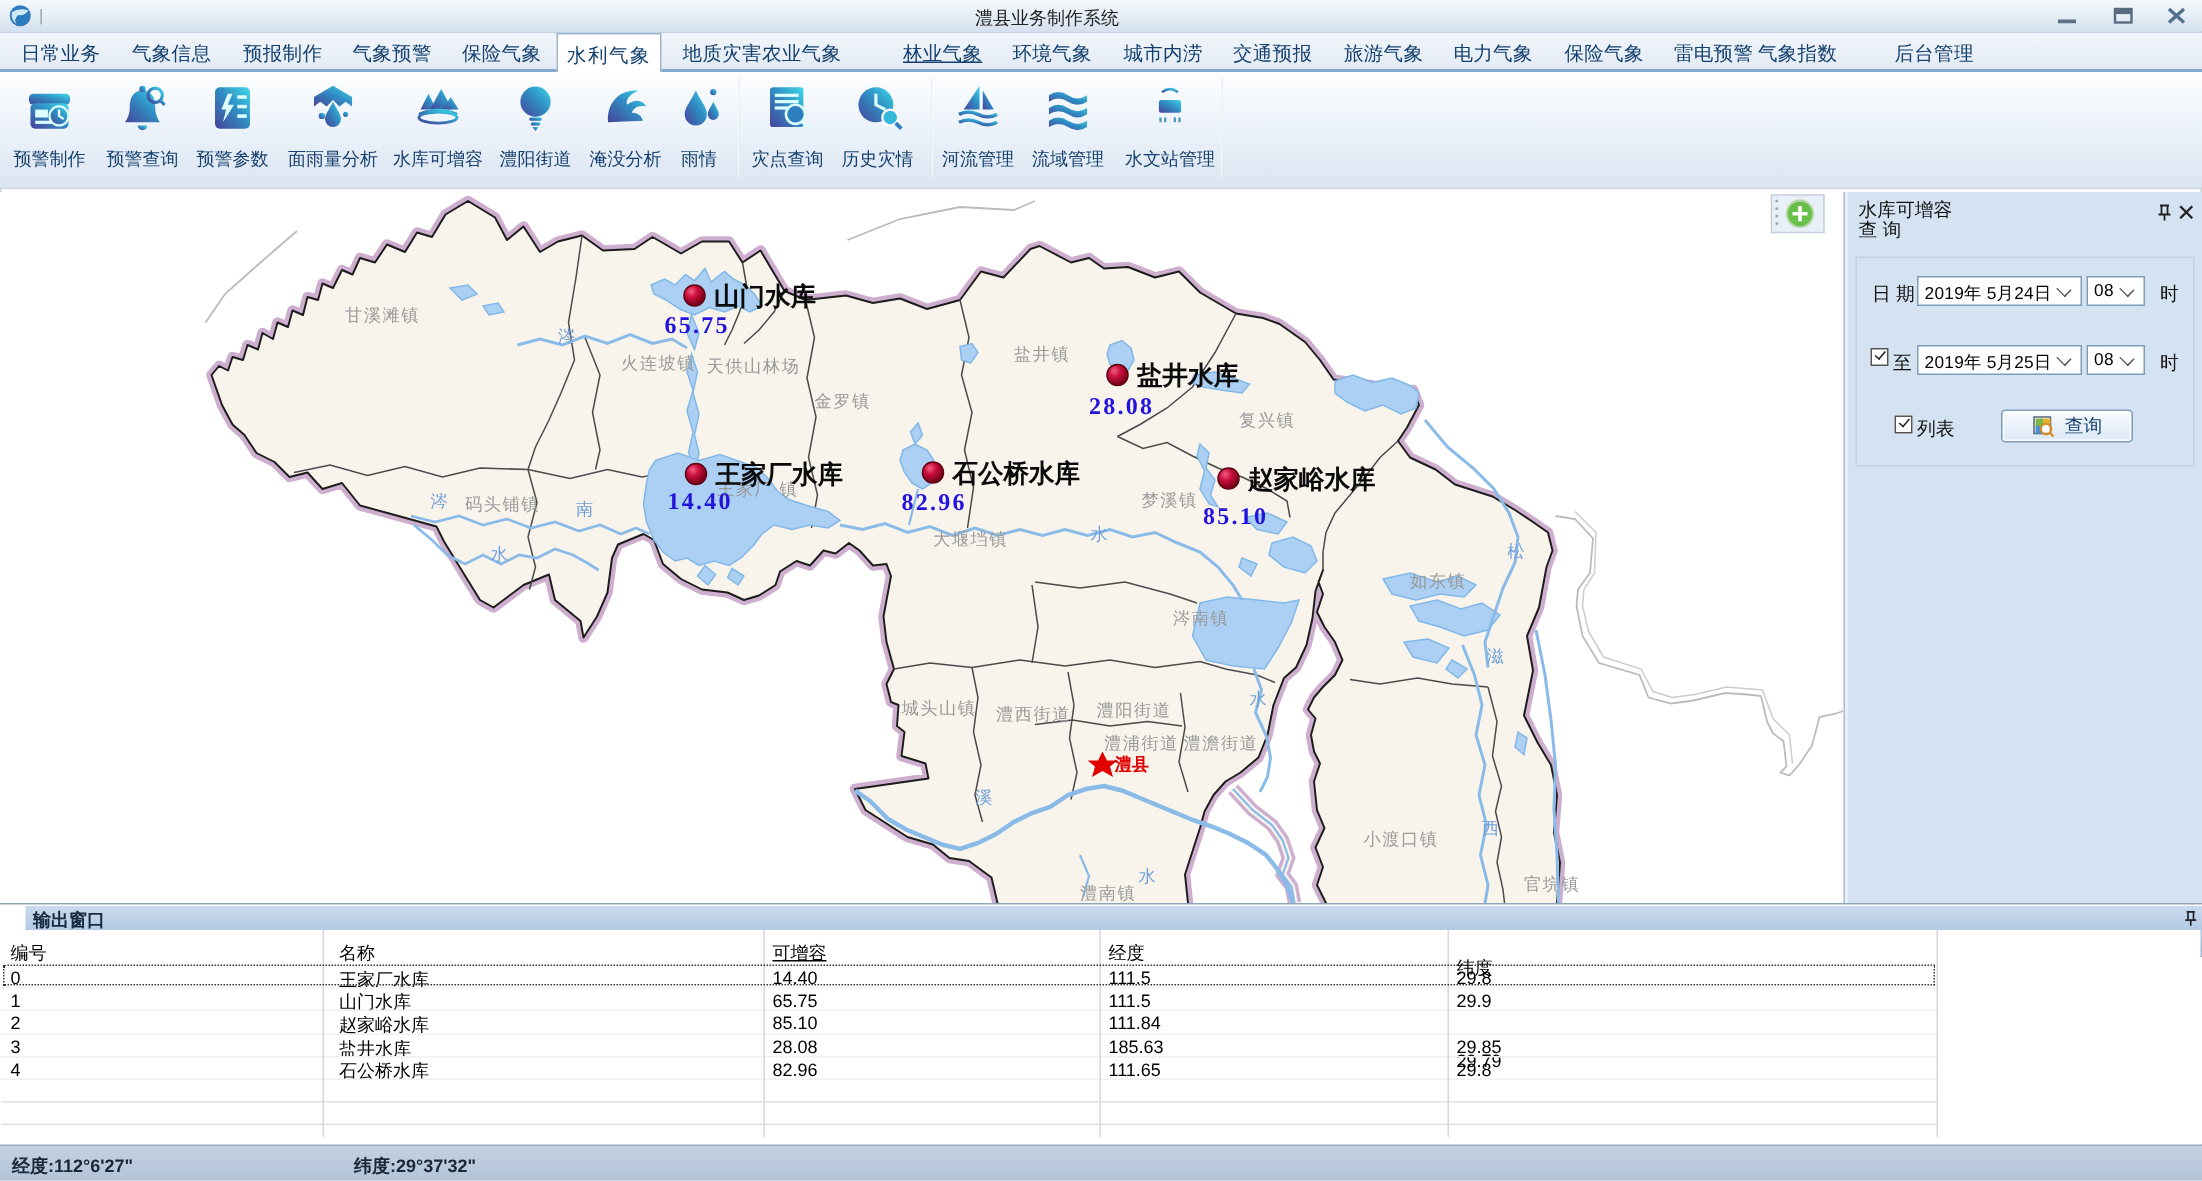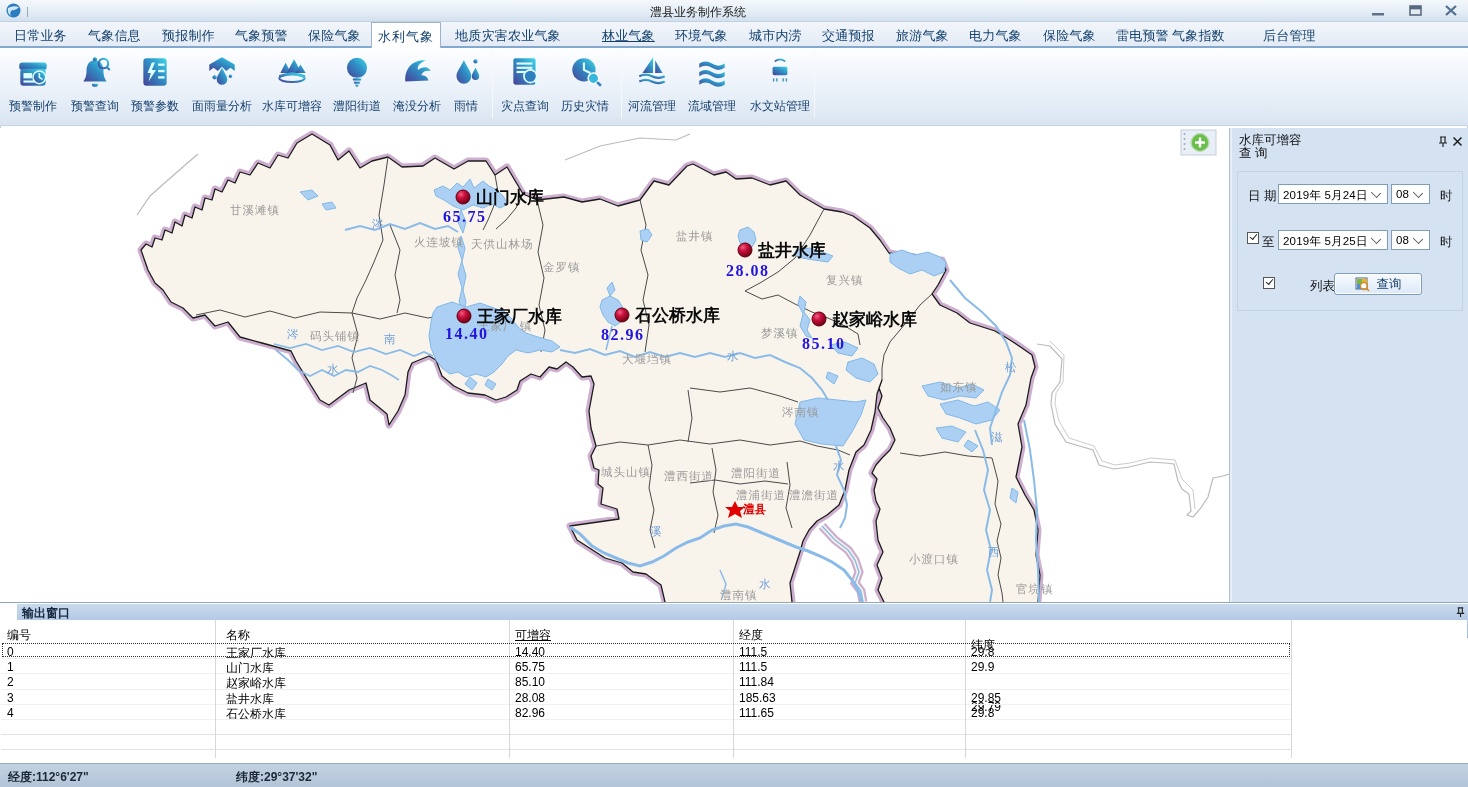--- a/index.html
+++ b/index.html
@@ -436,21 +436,21 @@
  <div class="rlab" style="left:16px;top:60px;">日 期</div>
  <div class="combo" style="left:46px;top:56px;width:110px;">2019年 5月24日<span class="arr"></span></div>
  <div class="combo" style="left:159px;top:56px;width:39px;">08<span class="arr"></span></div>
  <div class="rlab" style="left:208px;top:60px;">时</div>
  <div class="cb" style="left:15px;top:104px;"></div>
  <div class="rlab" style="left:30px;top:106px;">至</div>
  <div class="combo" style="left:46px;top:102px;width:110px;">2019年 5月25日<span class="arr"></span></div>
  <div class="combo" style="left:159px;top:102px;width:39px;">08<span class="arr"></span></div>
  <div class="rlab" style="left:208px;top:106px;">时</div>
  <div class="cb" style="left:31px;top:149px;"></div>
- <div class="rlab" style="left:46px;top:150px;margin-left:32px;">列表</div>
+ <div class="rlab" style="left:46px;top:150px;">列表</div>
  <div id="qbtn">
         <svg width="15" height="15" viewBox="0 0 15 15">
           <rect x="1" y="1" width="11" height="11" fill="#fff" stroke="#567" stroke-width="1"></rect>
           <rect x="2" y="2" width="5" height="5" fill="#7ab648"></rect>
           <rect x="7" y="2" width="5" height="4" fill="#e8b430"></rect>
           <rect x="2" y="7" width="4" height="5" fill="#4a90d8"></rect>
           <circle cx="9" cy="9" r="3.5" fill="none" stroke="#d88b20" stroke-width="1.4"></circle>
           <line x1="11.5" y1="11.5" x2="14" y2="14" stroke="#d88b20" stroke-width="1.6"></line>
         </svg>
         <span style="margin-left:7px;">查询</span>

